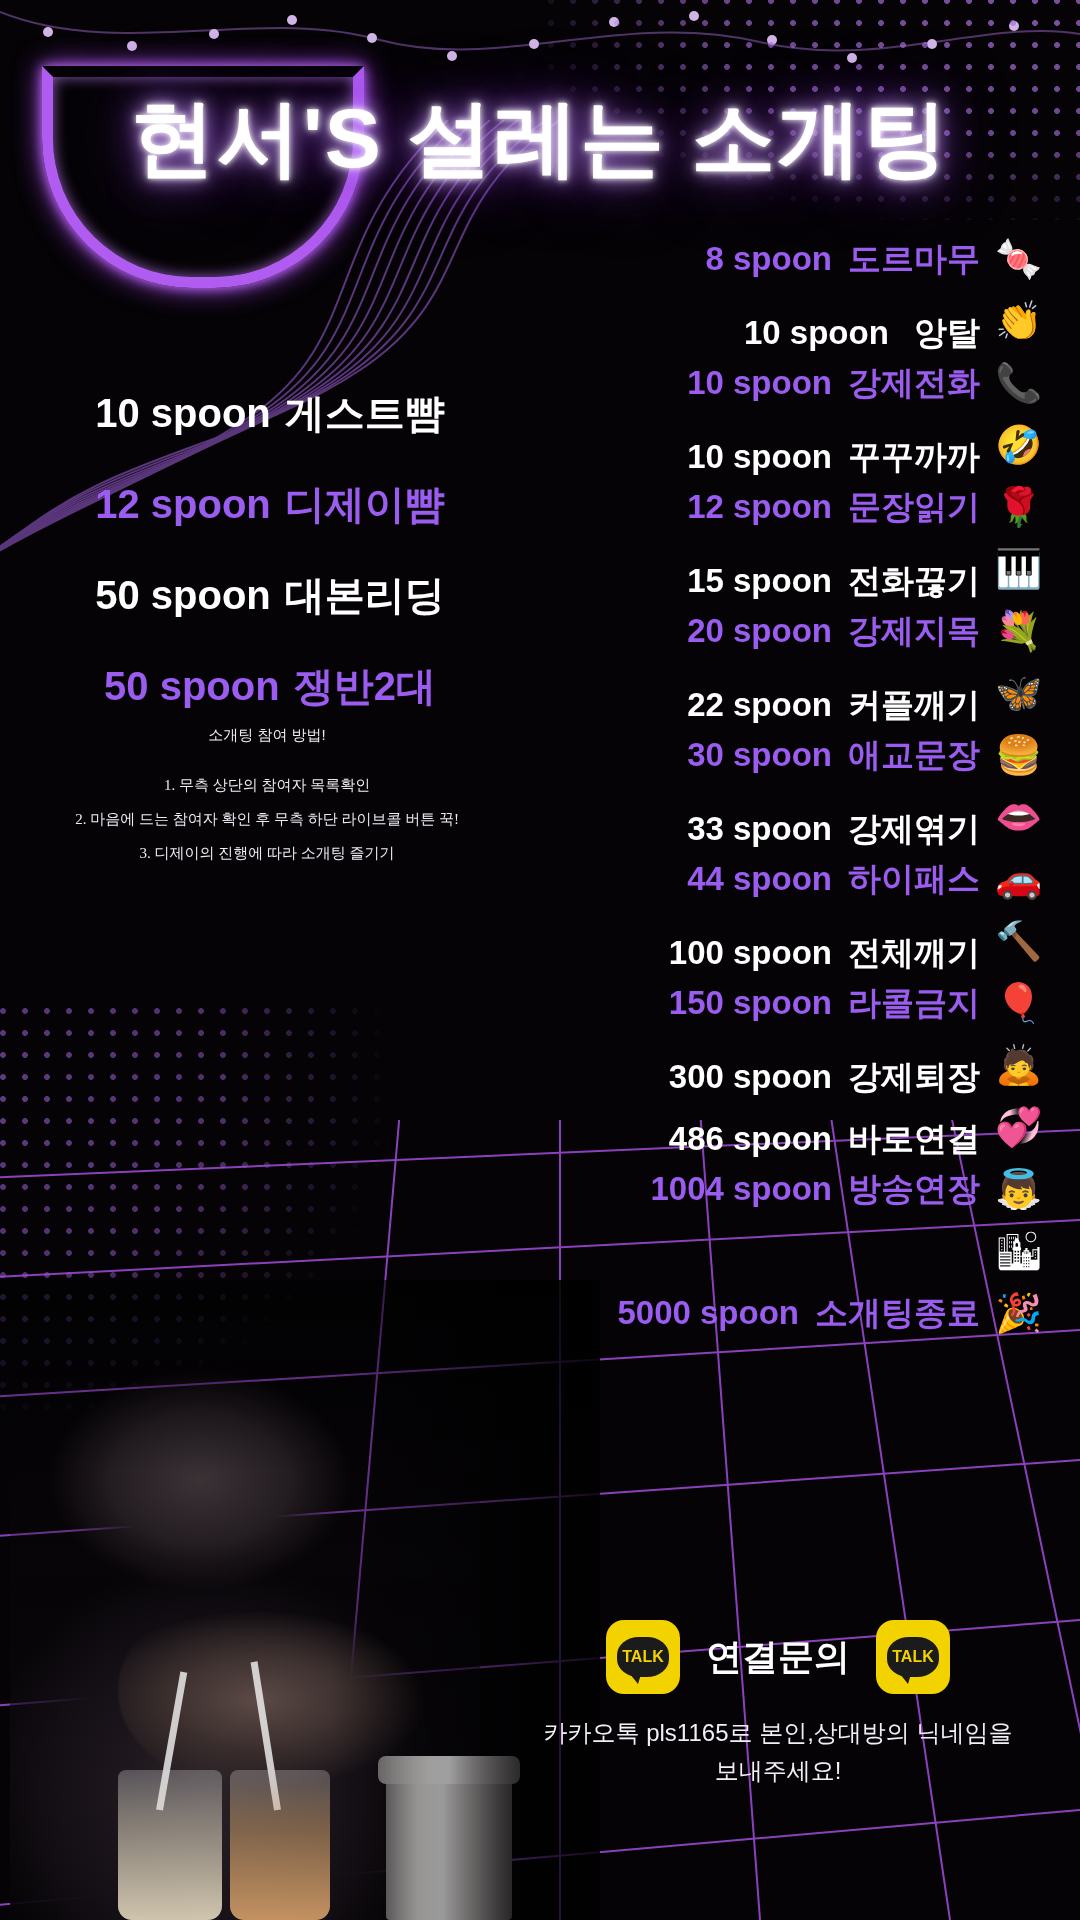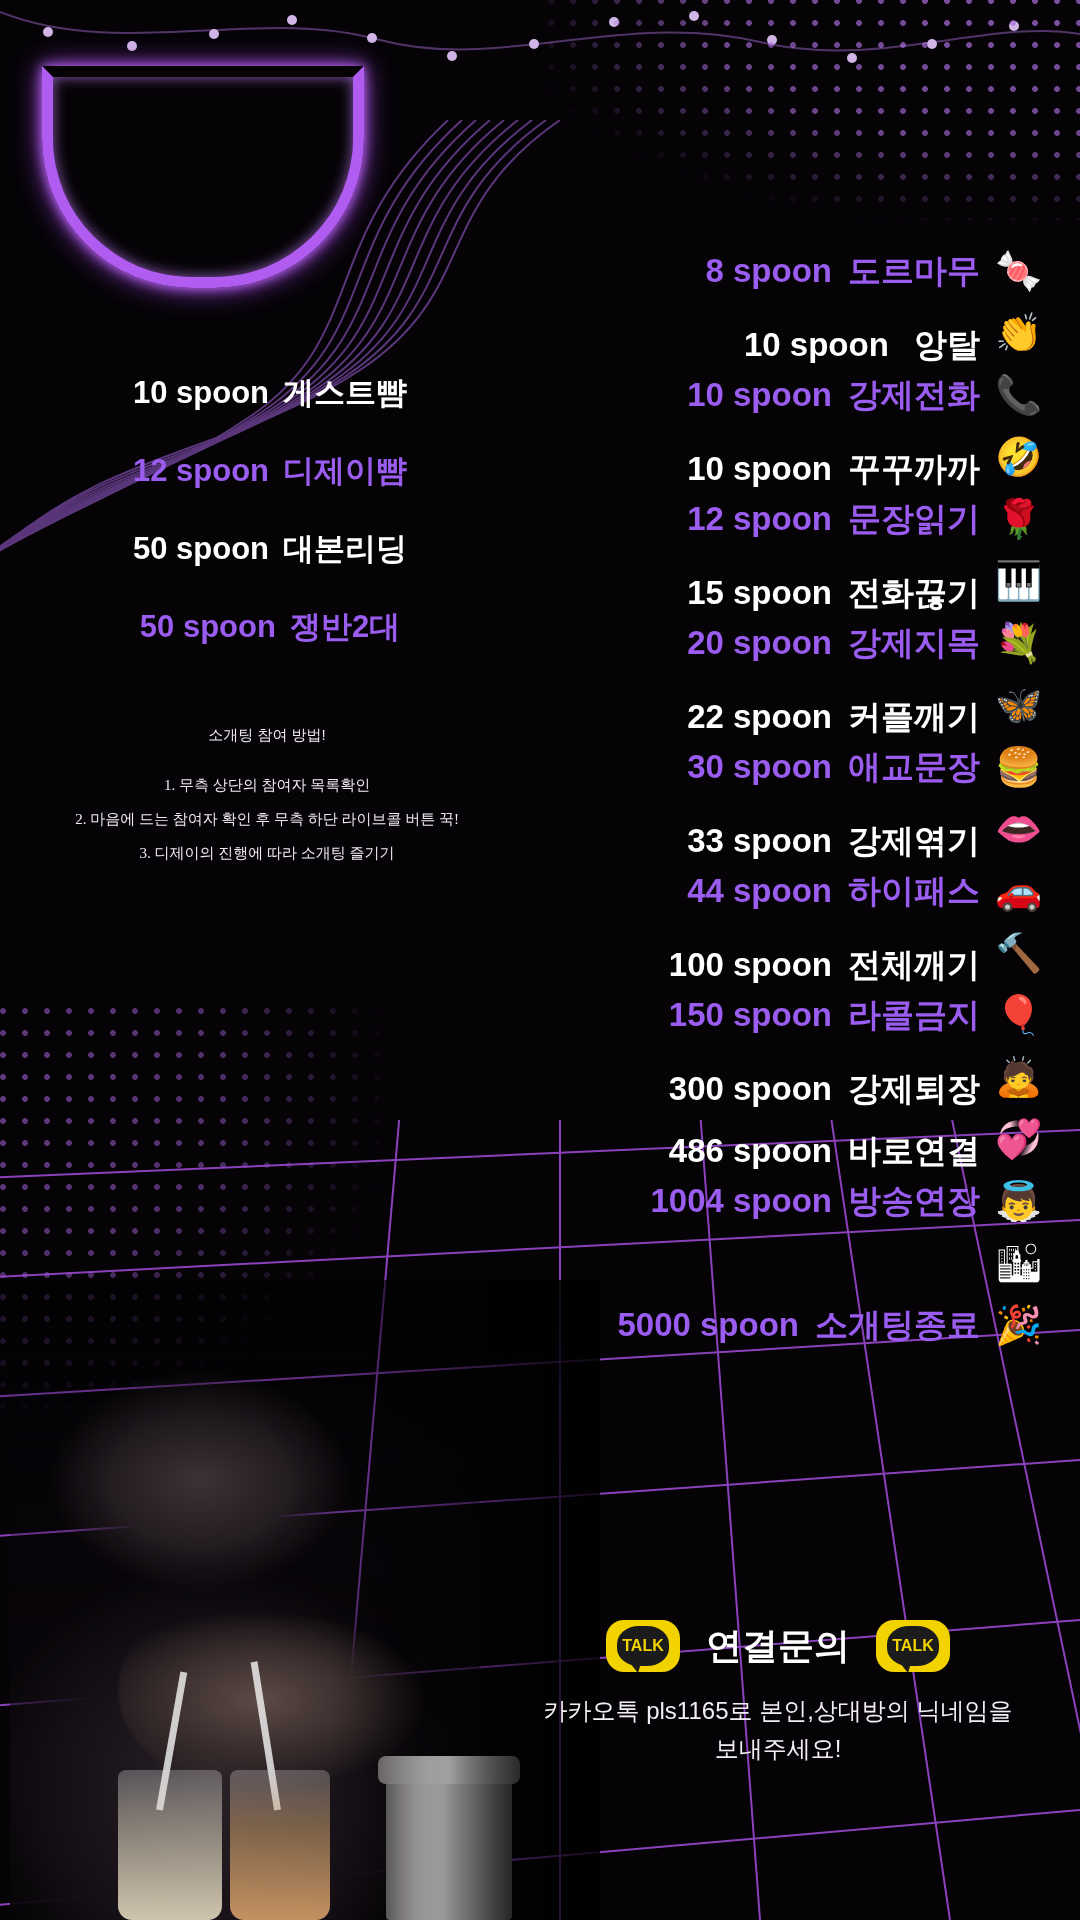--- a/index.html
+++ b/index.html
@@ -199,23 +199,23 @@
 
   
   .left-list {
     position: absolute;
     left: 60px;
     top: 370px;
     width: 420px;
     text-align: center;
   }
   .left-list .row {
-    font-size: 31px;
+    font-size: 40px;
     font-weight: bold;
-    margin: 2px 0 36px 0;
+    margin: 16px 0 36px 0;
     white-space: nowrap;
   }
   .left-list .row .sp { margin-right: 14px; }
   .white { color: #ffffff; margin-top: 24px; }
   .purple { color: #9b5cf0; }
 
   
   .howto {
     position: absolute;
     left: 52px;
@@ -232,21 +232,21 @@
     padding: 0;
     list-style: none;
     font-family: Liberation Serif, serif;
   }
   .howto li { margin: 0; }
 
   
   .menu {
     position: absolute;
     right: 30px;
-    top: 240px;
+    top: 228px;
     width: 560px;
   }
   .menu .item {
     display: flex;
     align-items: center;
     justify-content: flex-end;
     height: 62px;
     white-space: nowrap;
   }
   .menu .label {
@@ -271,21 +271,21 @@
     text-align: center;
   }
   .contact-row {
     display: flex;
     align-items: center;
     justify-content: center;
     gap: 26px;
   }
   .talk-badge {
     width: 74px;
-    height: 52px;
+    height: 74px;
     border-radius: 18px;
     background: #f2d300;
     display: flex;
     align-items: center;
     justify-content: center;
     position: relative;
   }
   .talk-badge .bubble {
     width: 52px;
     height: 40px;
@@ -385,20 +385,21 @@
   <div class="straw1"></div>
   <div class="straw2"></div>
   <div class="glass1"></div>
   <div class="glass2"></div>
   <div class="canister"></div>
   <div class="photo-fade"></div>
 </div>
 
 <div class="header">
   <div class="neon-arc"></div>
+  <div class="title">현서'S 설레는 소개팅</div>
 </div>
 
 <div class="left-list">
   <div class="row white">
     <span class="sp">10 spoon</span><span>게스트뺨</span>
   </div>
   <div class="row purple">
     <span class="sp">12 spoon</span><span>디제이뺨</span>
   </div>
   <div class="row white">

